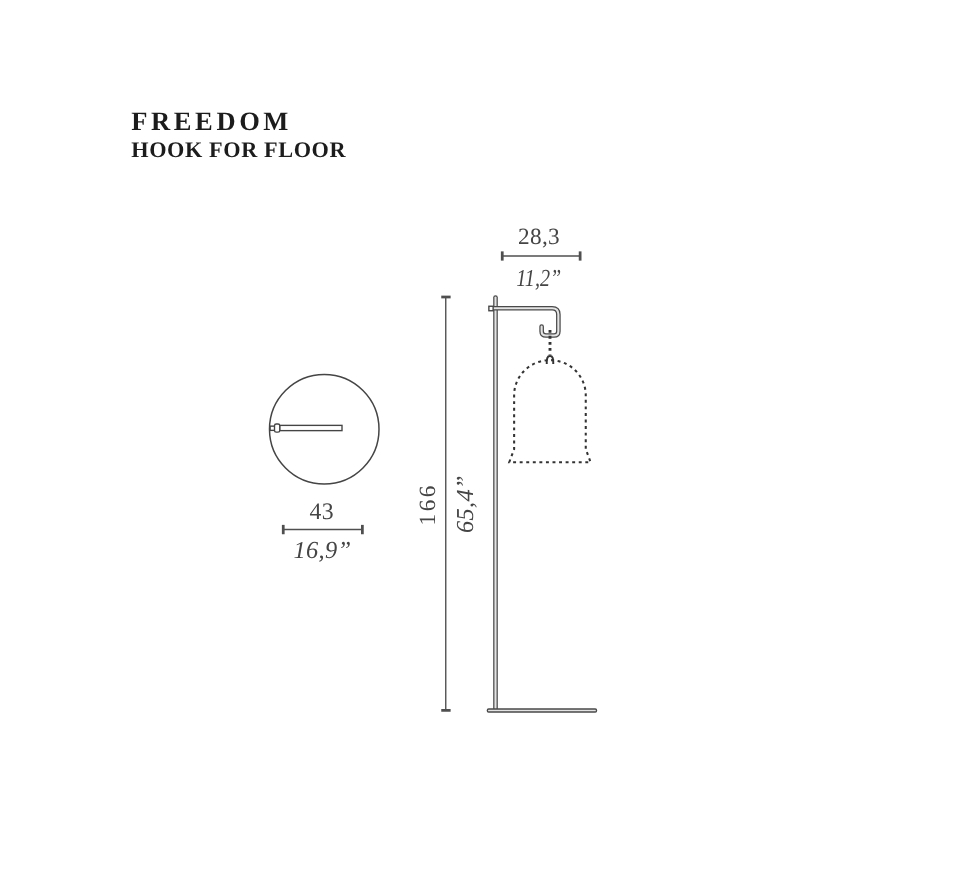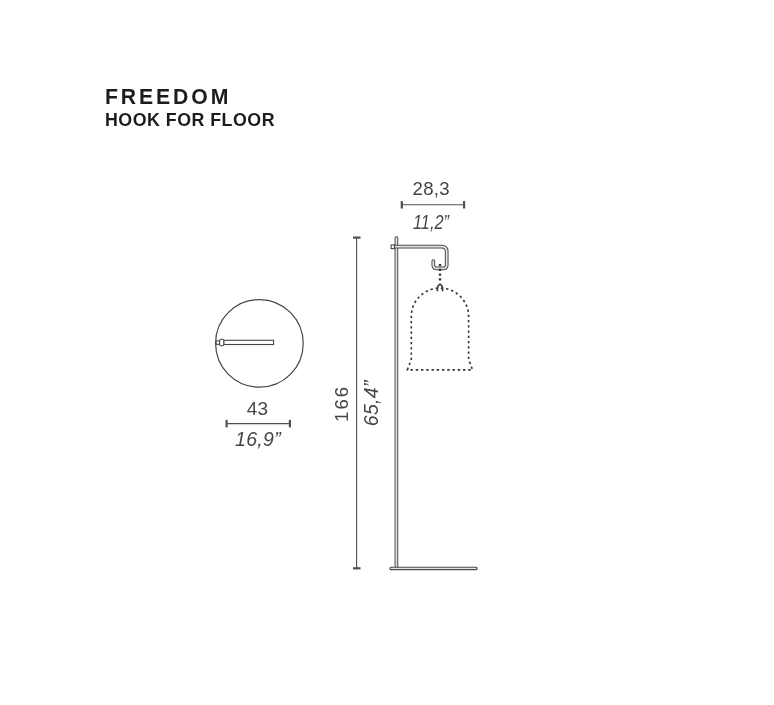--- a/index.html
+++ b/index.html
@@ -1,17 +1,17 @@
 <!DOCTYPE html>
 <html><head>
 <meta charset="utf-8">
 <style>
   html,body{margin:0;padding:0;background:#fff;}
   .page{position:relative;width:774px;height:705px;background:#fff;overflow:hidden;
-        font-family:Liberation Sans, sans-serif;}
+        font-family:Liberation Serif, serif;}
   svg{position:absolute;left:0;top:0;}
 </style>
 </head>
 <body>
 <div class="page">
 <svg width="774" height="705" viewBox="0 0 774 705">
 
   <rect x="0" y="0" width="774" height="705" fill="#ffffff"></rect>
 
   <text x="105" y="104" font-size="21.2" font-weight="bold" letter-spacing="2.9" fill="#1c1c1c">FREEDOM</text>

